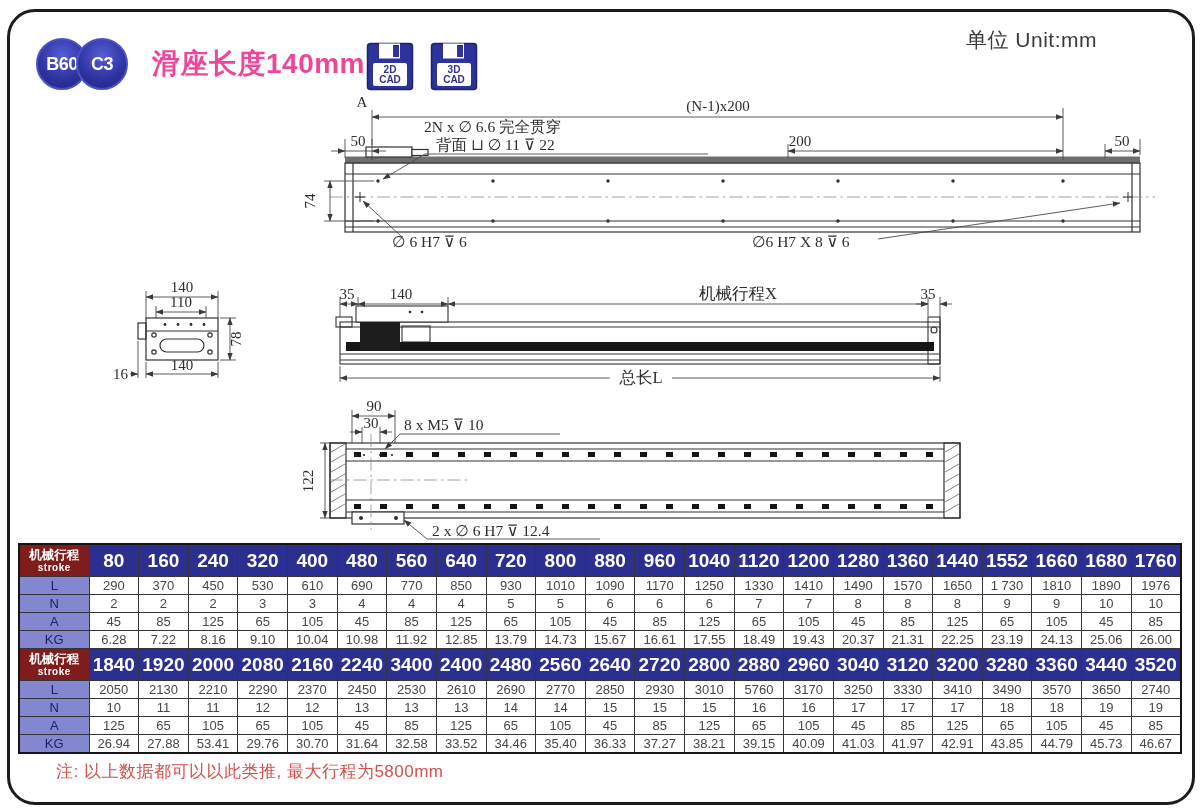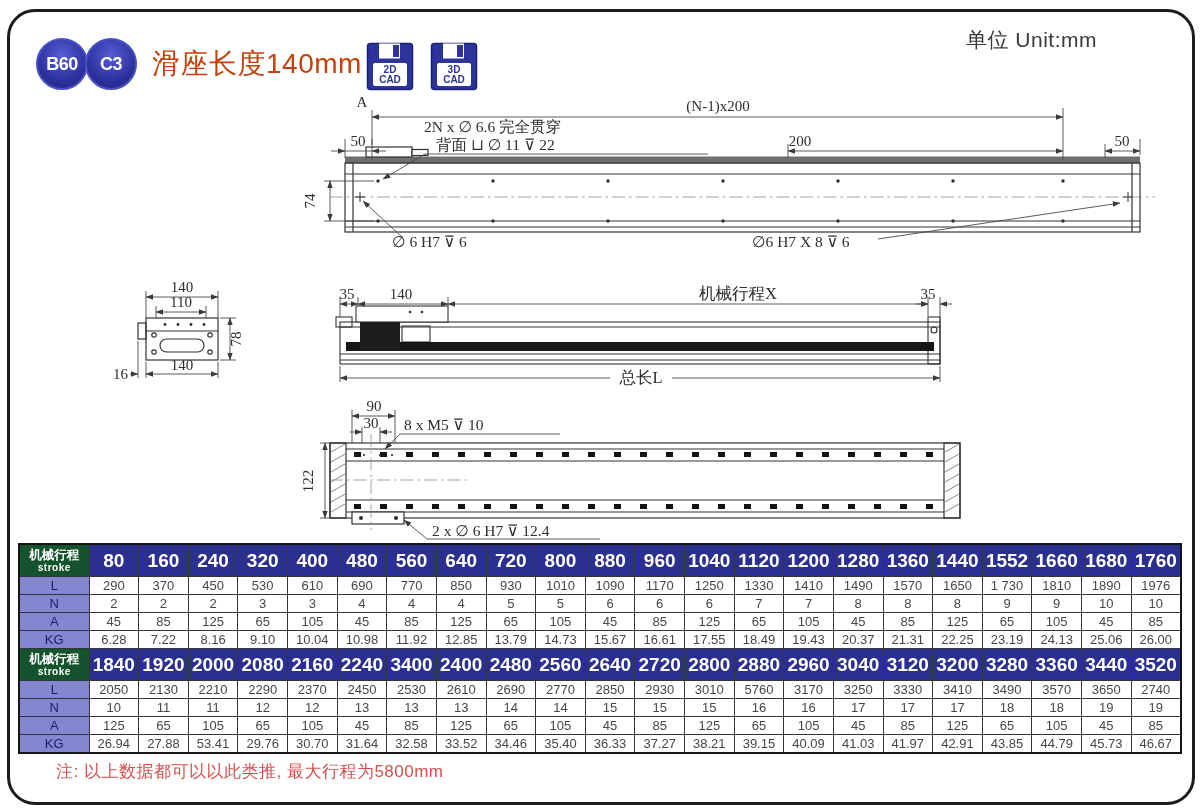--- a/index.html
+++ b/index.html
@@ -4,33 +4,33 @@
 <style>
   html,body{margin:0;padding:0;background:#fff;}
   body{width:1200px;height:810px;position:relative;font-family:"Liberation Sans",sans-serif;overflow:hidden;}
   .page-border{position:absolute;left:7px;top:9px;width:1182px;height:790px;border:3px solid #1c1c1c;border-radius:28px;background:#fff;}
   
   .badge{position:absolute;top:38px;width:52px;height:52px;border-radius:50%;
     background:radial-gradient(circle at 50% 32%,#565ed6 0%,#2c319e 62%,#23267e 100%);
     border:2px solid #4a51c4;box-sizing:border-box;color:#fff;font-weight:bold;font-size:18px;
     display:flex;align-items:center;justify-content:center;letter-spacing:-0.5px;}
   #badge-b60{left:36px;}
-  #badge-c3{left:85px;}
+  #badge-c3{left:76px;}
   .hdr-title{position:absolute;left:152px;top:38px;height:52px;display:flex;align-items:center;
-    font-size:28px;color:#c2410c;letter-spacing:0.5px;}
+    font-size:28px;color:#ec4899;letter-spacing:0.5px;font-weight:bold;}
   .cad-icon{position:absolute;top:42px;}
   #cad-2d{left:366px;} #cad-3d{left:430px;}
   .unit-label{position:absolute;left:966px;top:26px;font-size:21px;color:#3a3a3a;letter-spacing:0.5px;}
   
   #drawings{position:absolute;left:0;top:0;width:1200px;height:545px;}
   
   table.spec{position:absolute;left:18px;top:543px;width:1164px;border-collapse:collapse;table-layout:fixed;
     border:2px solid #151515;}
   table.spec th,table.spec td{border:1px solid #33343c;padding:0;text-align:center;overflow:hidden;white-space:nowrap;}
-  th.corner{background:#14532d;color:#fff;font-size:12.5px;font-weight:bold;line-height:1.15;height:31px;}
+  th.corner{background:#7f1d1d;color:#fff;font-size:12.5px;font-weight:bold;line-height:1.15;height:31px;}
   th.corner .en{font-size:10px;font-weight:bold;letter-spacing:0.5px;}
   th.shead{background:#2b2f90;color:#fff;font-weight:bold;font-size:19px;height:31px;}
   td.rowlbl{background:#8387cf;color:#1b2170;font-size:13px;height:17px;}
   td.val{background:#fff;color:#474747;font-size:13px;height:17px;}
   .note{position:absolute;left:56px;top:760px;font-size:17px;color:#d4504e;letter-spacing:0.5px;}
 </style>
 </head>
 <body>
 
 <div class="page-border"></div>

